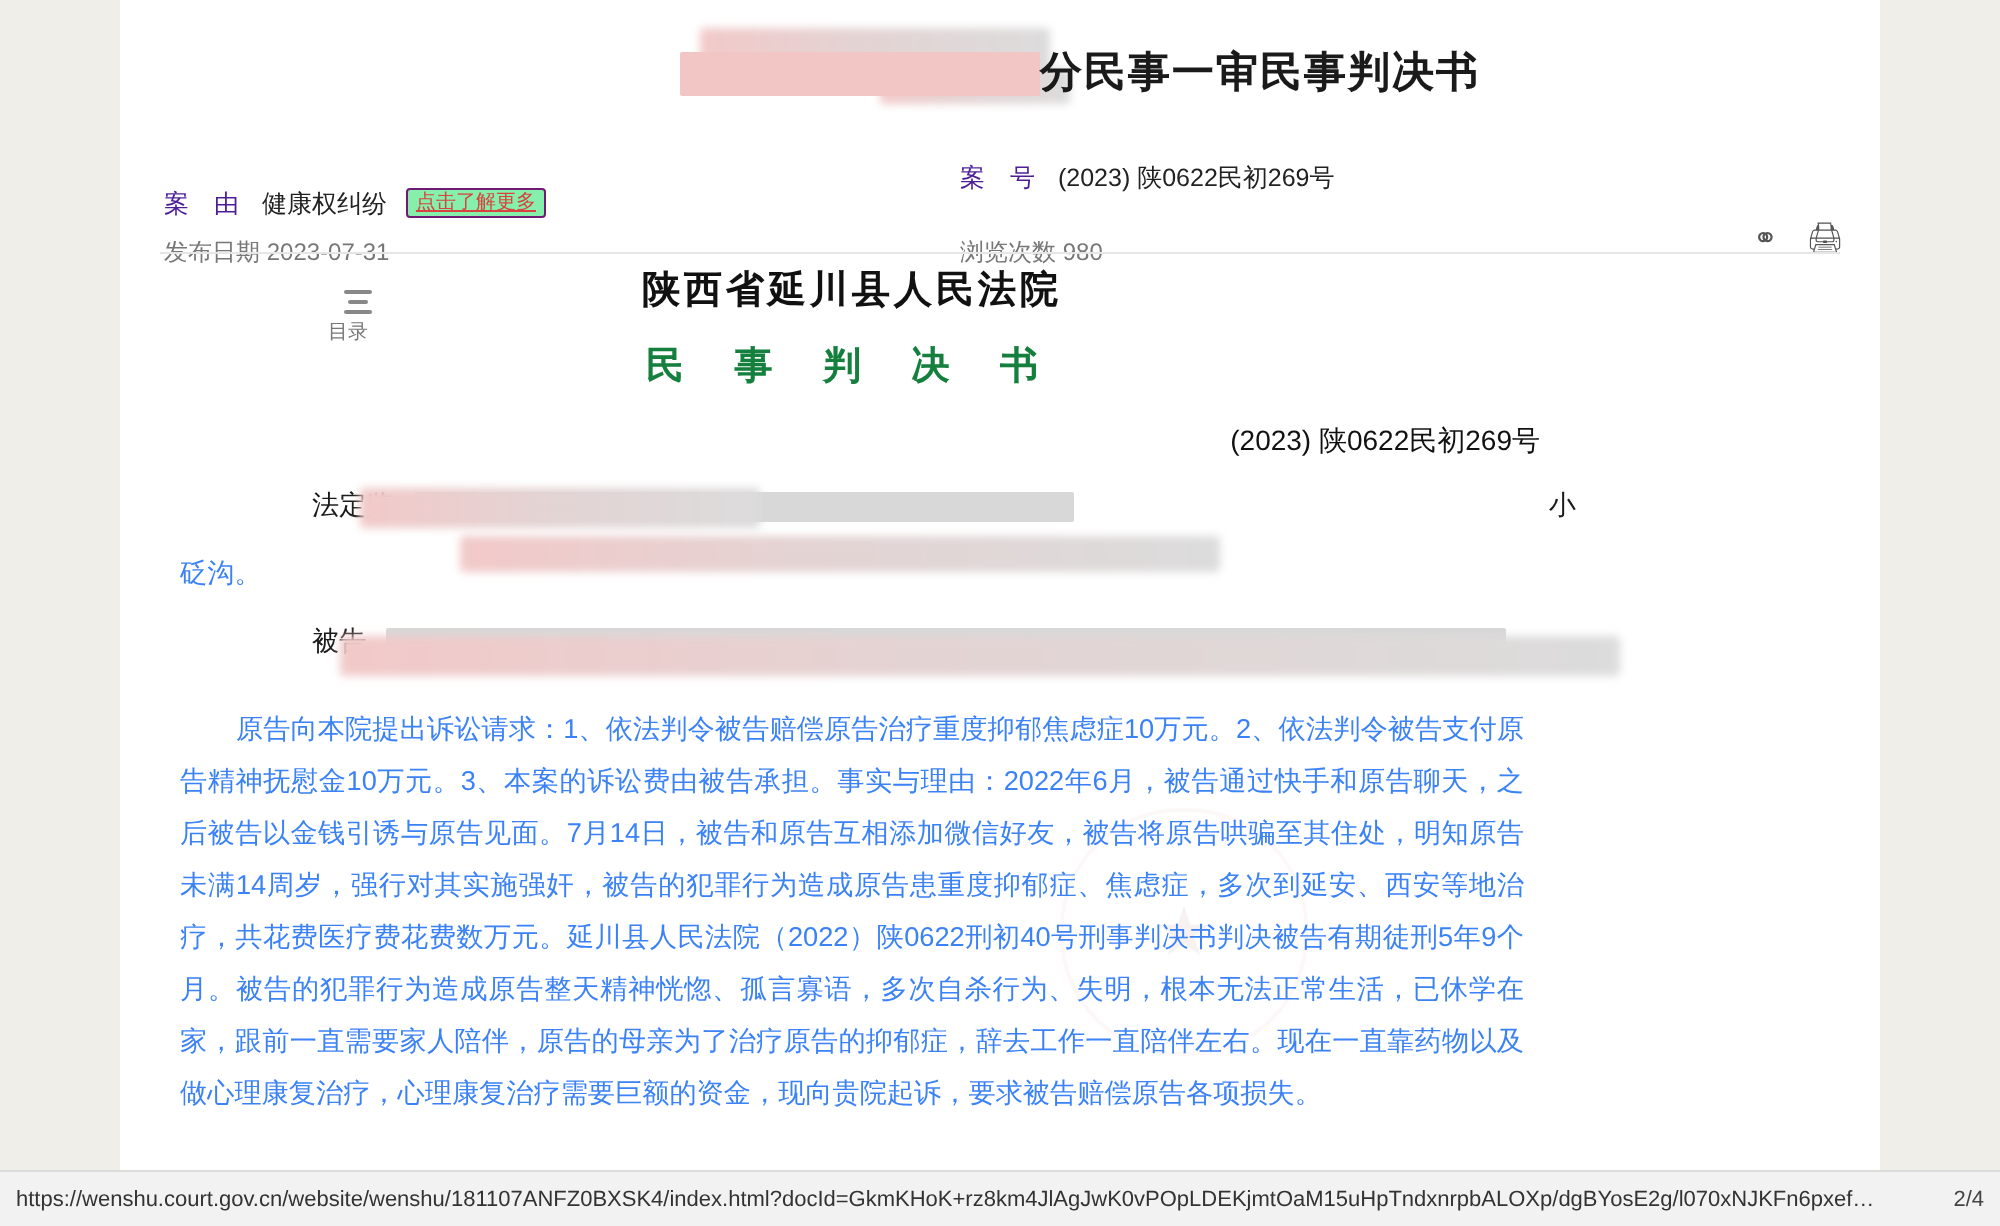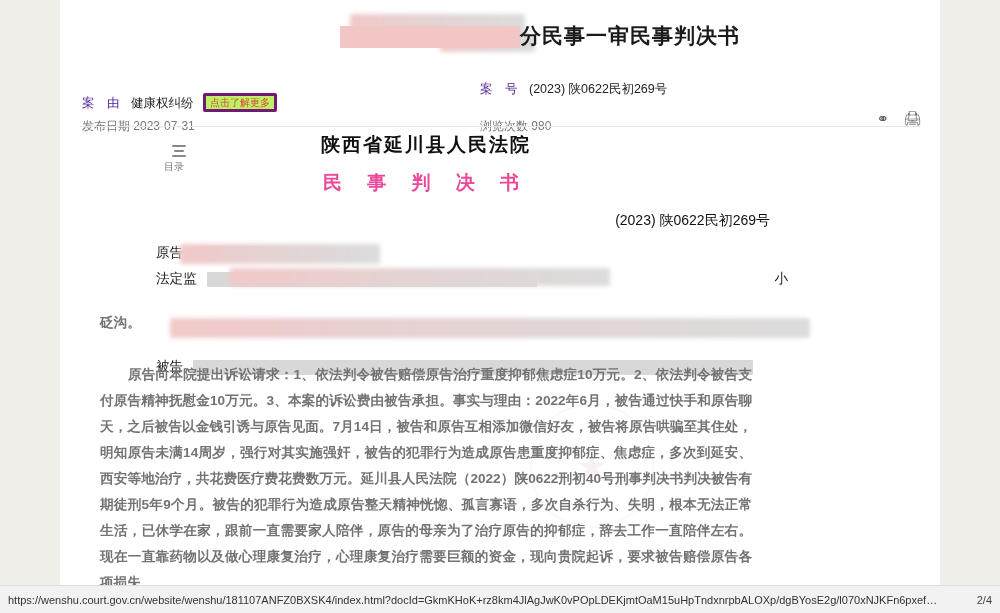--- a/index.html
+++ b/index.html
@@ -92,30 +92,31 @@
     white-space: nowrap;
   }
   .meta-case-reason .val {
     color: #222;
     margin-left: 8px;
     margin-top: 24px;
   }
   .more-tag {
     display: inline-block;
     margin-left: 6px;
-    background: #bef264;
-    border: 3px solid #701a75;
+    background: #86efac;
+    border: 1px solid #701a75;
     color: #d9433f;
     font-size: 10px;
     line-height: 13px;
     padding: 0 4px;
     border-radius: 2px;
     vertical-align: middle;
     position: relative;
     top: -1px;
+    text-decoration: underline;
   }
   .meta-case-no {
     position: absolute;
     left: 420px;
     top: 5px;
     white-space: nowrap;
   }
   .meta-case-no .val {
     color: #222;
     margin-left: 8px;
@@ -195,40 +196,39 @@
     font-weight: bold;
     letter-spacing: 2px;
     color: #111;
     margin-top: 8px;
   }
   .doc-type {
     text-align: center;
     font-size: 19px;
     font-weight: bold;
     letter-spacing: 10px;
-    color: #ec4899;
+    color: #15803d;
     margin-top: 12px;
   }
   .case-no-right {
     text-align: right;
     font-size: 14px;
     color: #111;
     margin-top: 16px;
     padding-right: 22px;
   }
 
   .para {
     font-size: 13.6px;
     line-height: 26px;
-    color: #737373;
-    margin: 18px;
+    color: #3b82f6;
+    margin: 8px;
     padding: 0 22px 0 22px;
     text-align: justify;
     position: relative;
-    font-weight: bold;
   }
   .indent { text-indent: 28px; }
   .party-line {
     font-size: 13.6px;
     line-height: 26px;
     color: #1a1a1a;
     padding-left: 96px;
     position: relative;
   }
   .seal {
@@ -326,24 +326,20 @@
     <span class="toc-label">目录</span>
   </div>
 
   <div class="doc">
     <div class="court-name">陕西省延川县人民法院</div>
     <div class="doc-type">民 事 判 决 书</div>
     <div class="case-no-right">(2023) 陕0622民初269号</div>
 
     <div style="position:relative; height:104px; margin-top:10px;">
       <div class="party-line">
-        <span>原告</span>
-        <span class="redact" style="width:70px;height:15px;margin-left:6px;"></span>
-      </div>
-      <div class="party-line">
         <span>法定监</span>
         <span class="redact-gray" style="width:330px;height:15px;margin-left:6px;"></span>
         <span style="float:right; padding-right:4px;">小</span>
       </div>
       <div class="para">砭沟。</div>
       <div class="party-line">
         <span>被告</span>
         <span class="redact-gray" style="width:560px;height:15px;margin-left:6px;"></span>
       </div>
       <div class="blur-bar" style="left:120px; top:4px; width:200px; height:20px;"></div>

